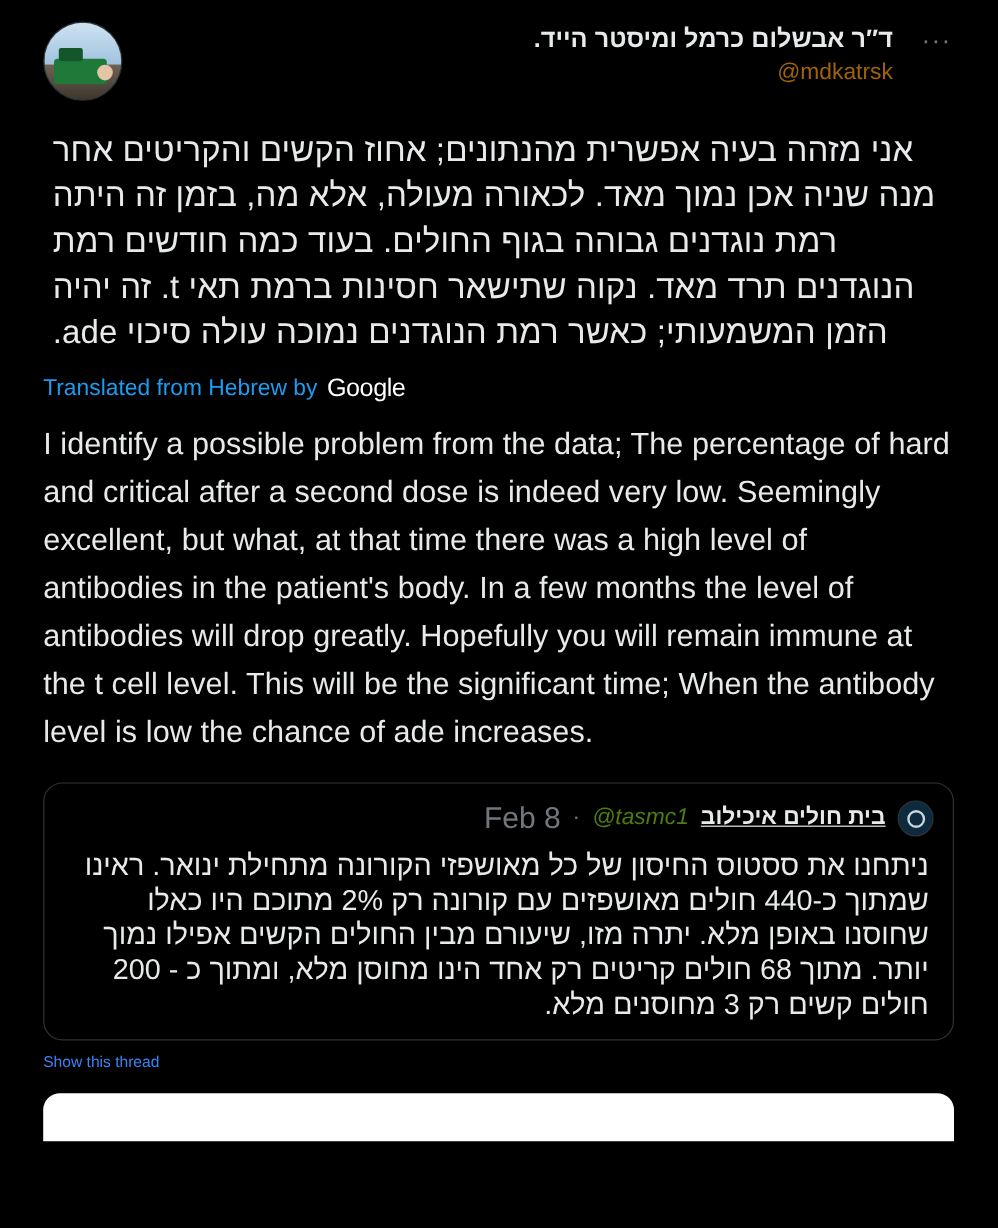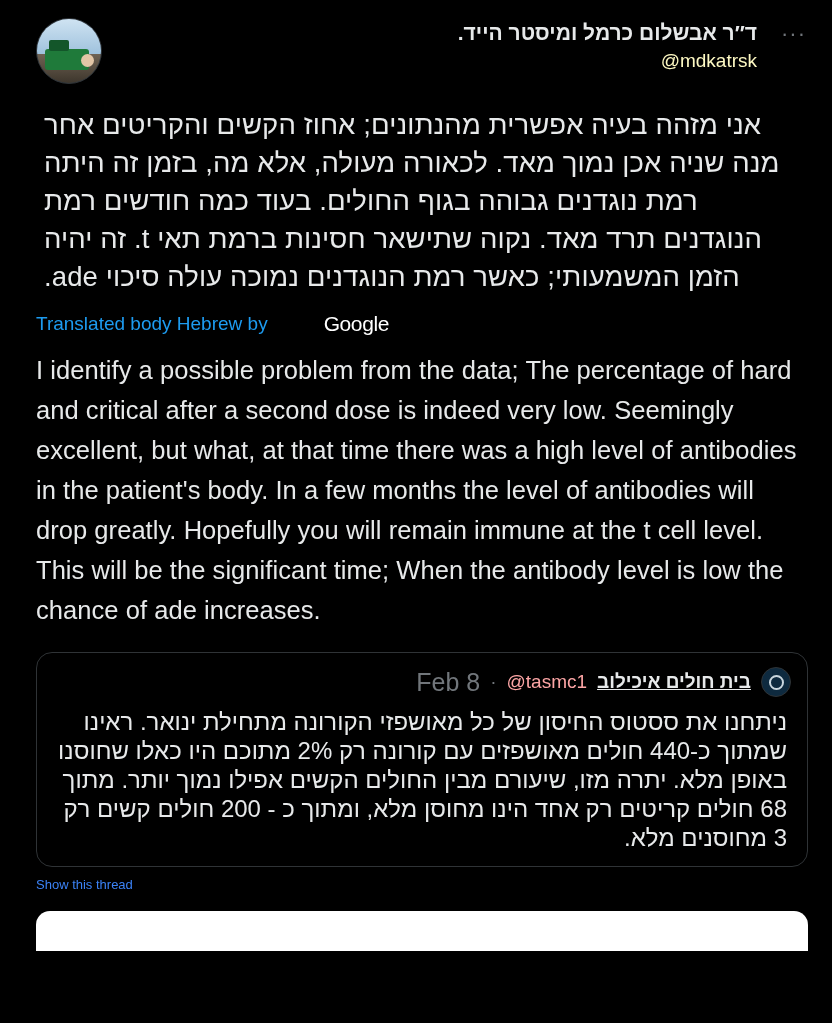--- a/index.html
+++ b/index.html
@@ -13,21 +13,21 @@
     font-family: "Liberation Sans", sans-serif;
     color: #e7e9ea;
     overflow: hidden;
   }
   .page {
     position: relative;
     width: 832px;
     height: 1023px;
     background: #000000;
     box-sizing: border-box;
-    padding: 18px 24px 0 36px;
+    padding: 18px 37px 0 36px;
   }
 
   
   .tweet-header {
     display: flex;
     align-items: flex-start;
     gap: 14px;
   }
   .avatar {
     width: 64px;
@@ -87,21 +87,21 @@
   .display-name {
     font-size: 21px;
     font-weight: 700;
     color: #e7e9ea;
     line-height: 26px;
     direction: rtl;
     white-space: nowrap;
   }
   .handle {
     font-size: 19px;
-    color: #fef9c3;
+    color: #a16207;
     line-height: 26px;
     margin-top: 2px;
     direction: ltr;
     text-align: right;
   }
   .more-btn {
     flex: 0 0 auto;
     color: #71767b;
     font-size: 22px;
     line-height: 20px;
@@ -132,21 +132,20 @@
     font-size: 19px;
     line-height: 24px;
   }
   .translated-label {
     color: #1d9bf0;
   }
   .google-logo {
     font-size: 21px;
     letter-spacing: -0.4px;
     font-weight: 500;
-    margin-left: 48px;
   }
   .g-b { color: #ffffff; }
 
   
   .tweet-text-en {
     font-size: 25.5px;
     line-height: 40px;
     color: #e7e9ea;
     margin: 14px 0 0 0;
     letter-spacing: 0.05px;
@@ -190,22 +189,23 @@
   }
   .quote-name {
     font-size: 19px;
     font-weight: 700;
     color: #e7e9ea;
     direction: rtl;
     text-decoration: underline;
   }
   .quote-handle {
     font-size: 19px;
-    color: #fca5a5;
+    color: #4d7c0f;
     direction: ltr;
+    font-style: italic;
   }
   .quote-dot {
     font-size: 19px;
     color: #71767b;
   }
   .quote-date {
     font-size: 25px;
     color: #71767b;
   }
   .quote-body {
@@ -247,21 +247,21 @@
       <div class="display-name">ד″ר אבשלום כרמל ומיסטר הייד.</div>
       <div class="handle">@mdkatrsk</div>
     </div>
 
     <div class="more-btn">···</div>
   </div>
 
   <div class="tweet-text-he">אני מזהה בעיה אפשרית מהנתונים; אחוז הקשים והקריטים אחר מנה שניה אכן נמוך מאד. לכאורה מעולה, אלא מה, בזמן זה היתה רמת נוגדנים גבוהה בגוף החולים. בעוד כמה חודשים רמת הנוגדנים תרד מאד. נקוה שתישאר חסינות ברמת תאי t. זה יהיה הזמן המשמעותי; כאשר רמת הנוגדנים נמוכה עולה סיכוי ade.</div>
 
   <div class="translated-row">
-    <span class="translated-label">Translated body Hebrew by</span>
+    <span class="translated-label">Translated from Hebrew by</span>
     <span class="google-logo"><span class="g-b"><span style="color: rgb(255, 255, 255);">G</span><span style="color: rgb(255, 255, 255);">o</span><span style="color: rgb(255, 255, 255);">o</span><span style="color: rgb(255, 255, 255);">g</span><span style="color: rgb(255, 255, 255);">l</span><span style="color: rgb(255, 255, 255);">e</span></span></span>
   </div>
 
   <div class="tweet-text-en">I identify a possible problem from the data; The percentage of hard and critical after a second dose is indeed very low. Seemingly excellent, but what, at that time there was a high level of antibodies in the patient's body. In a few months the level of antibodies will drop greatly. Hopefully you will remain immune at the t cell level. This will be the significant time; When the antibody level is low the chance of ade increases.</div>
 
   <div class="quote-card">
     <div class="quote-header">
       <div class="quote-avatar"></div>
       <span class="quote-name">בית חולים איכילוב</span>
       <span class="quote-handle">@tasmc1</span>

